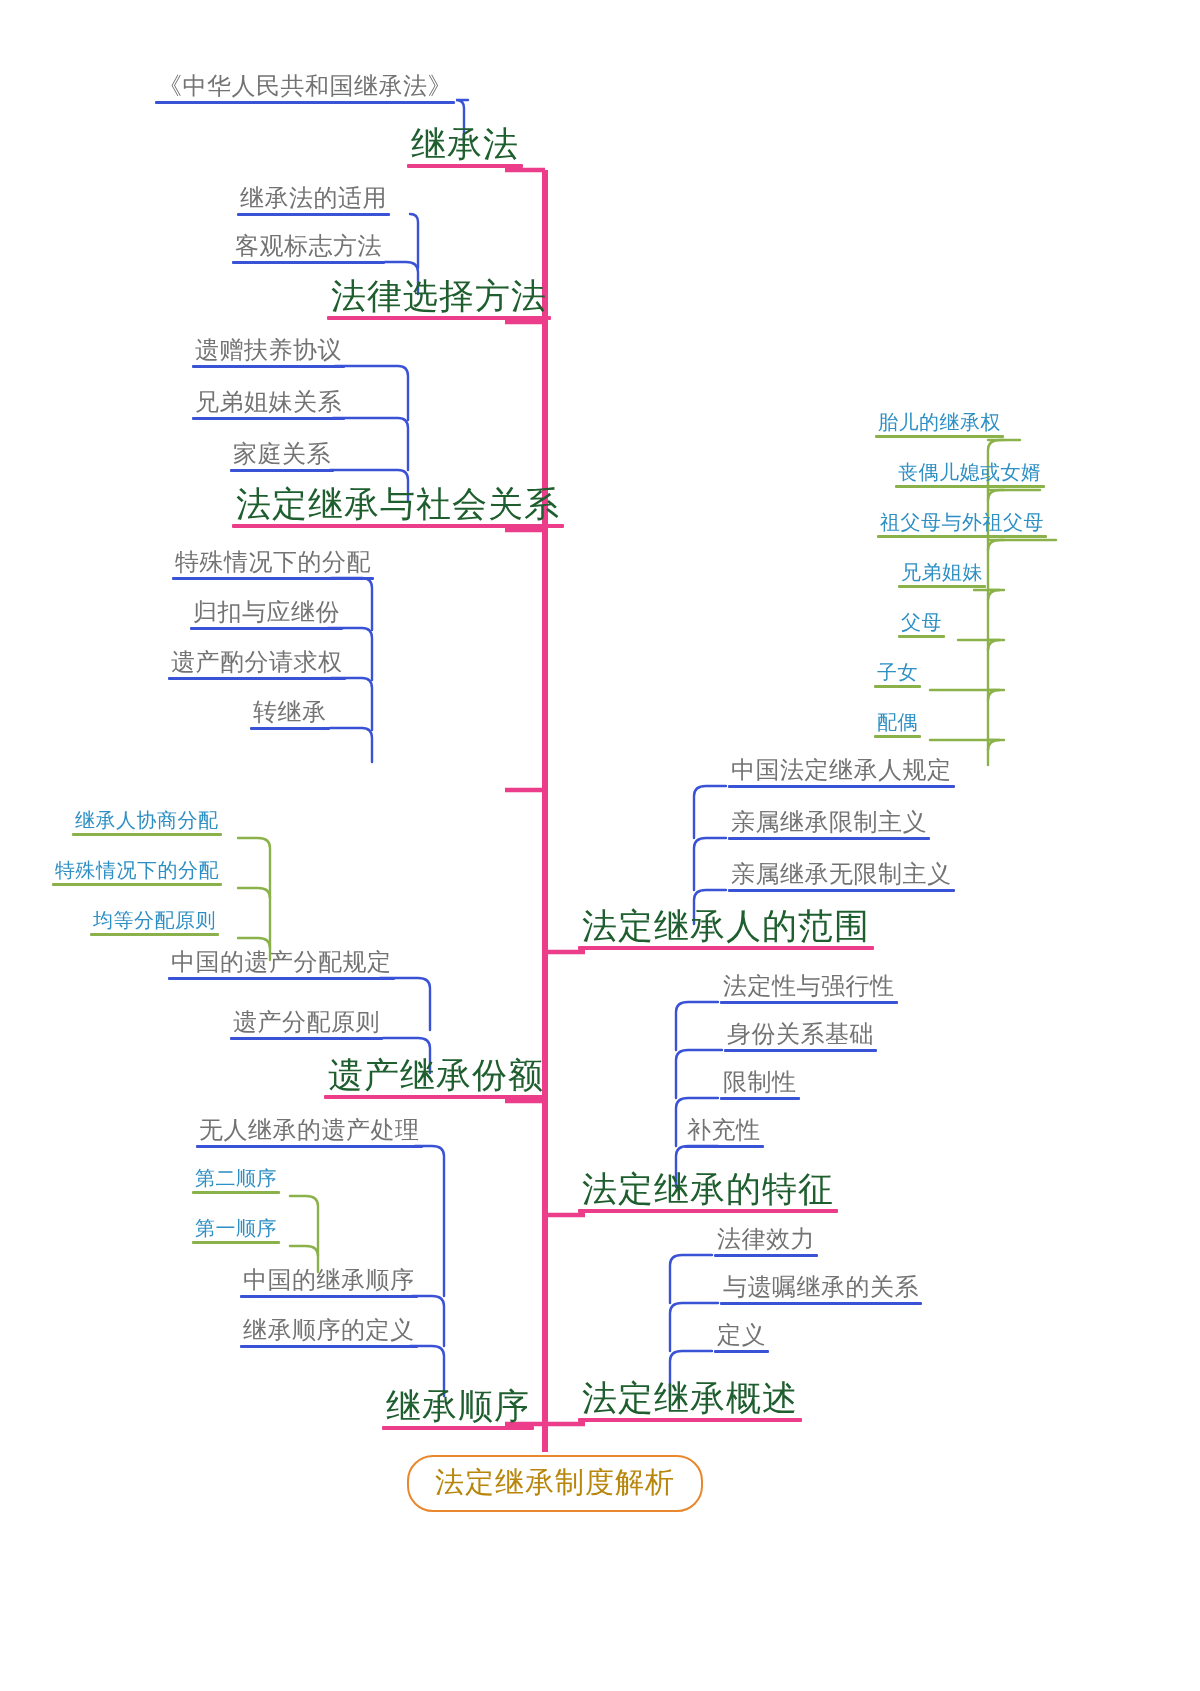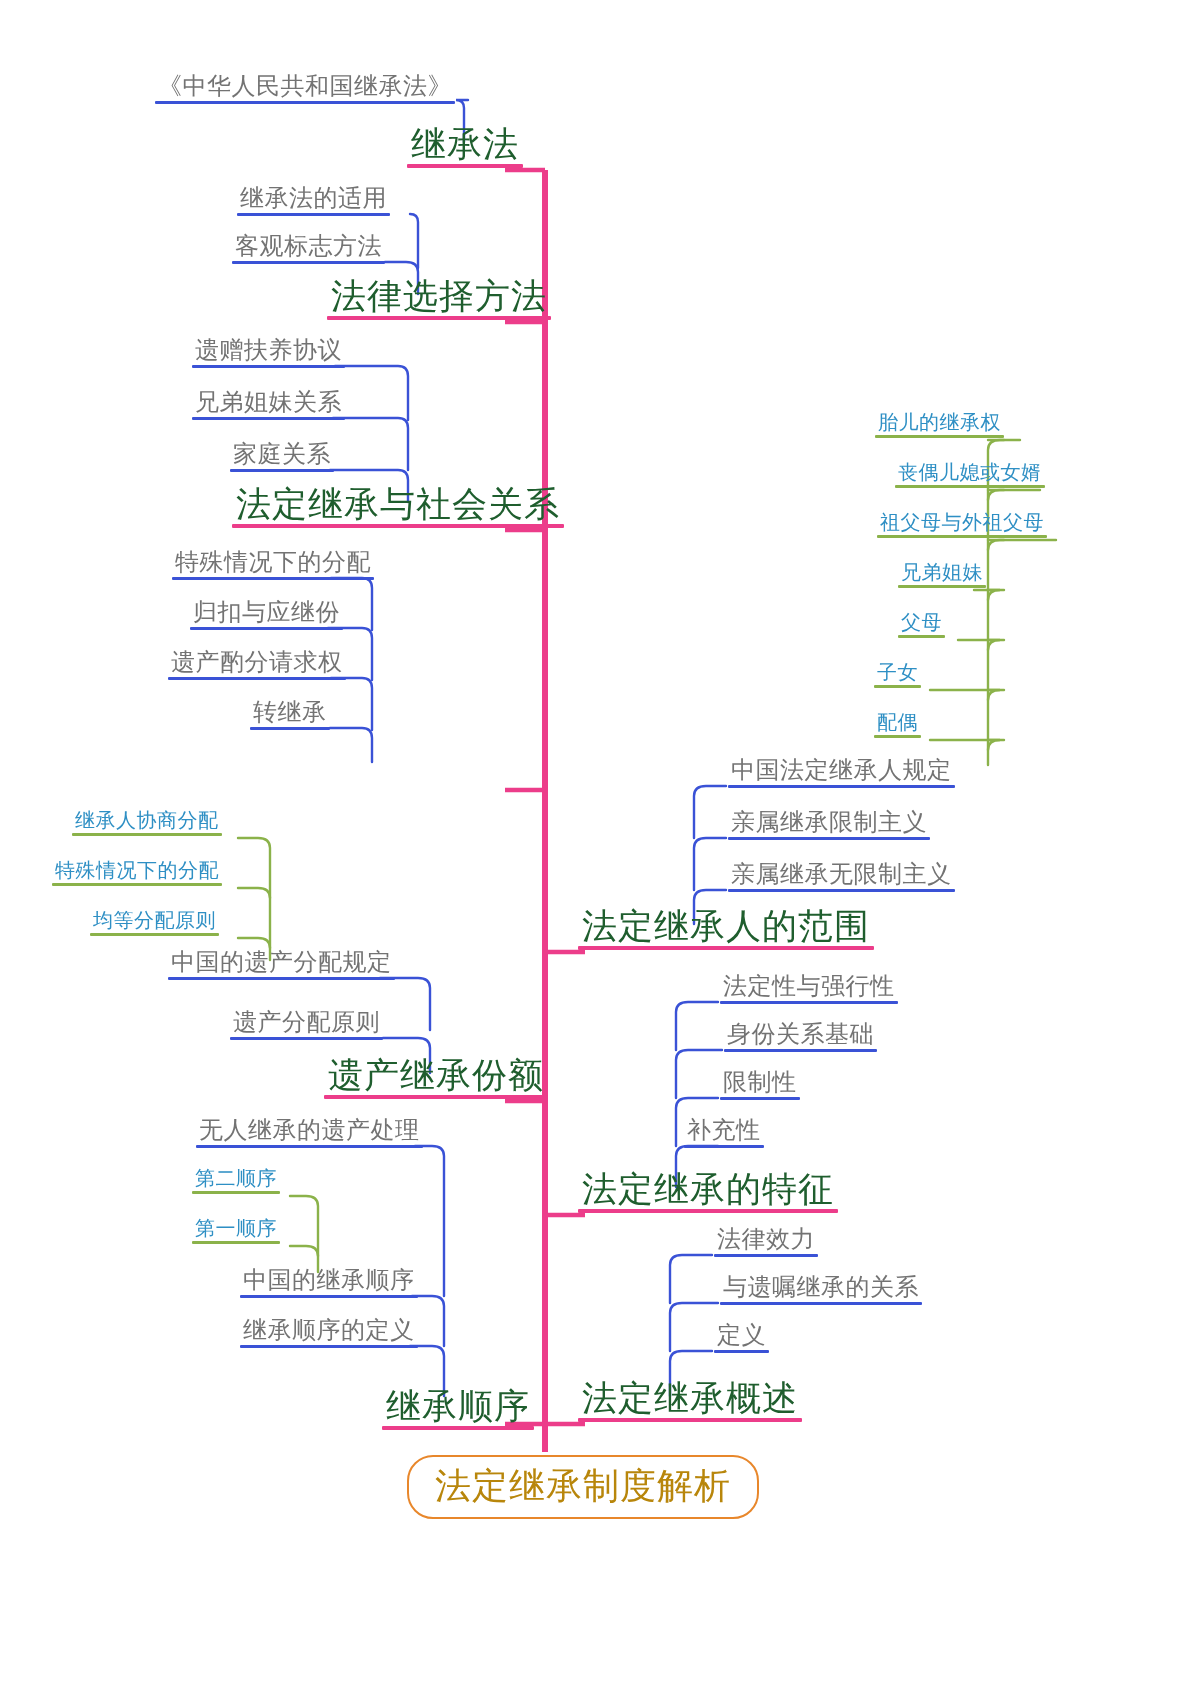--- a/index.html
+++ b/index.html
@@ -6,21 +6,21 @@
   body{width:1200px;height:1691px;font-family:"Liberation Sans","DejaVu Sans",sans-serif;}
   #map{position:relative;width:1200px;height:1691px;overflow:hidden;background:#fff;}
   svg.links{position:absolute;left:0;top:0;width:1200px;height:1691px;pointer-events:none;}
 
   .node{position:absolute;white-space:nowrap;}
   .node .lbl{display:block;line-height:1.0;}
 
   
   .root{border:2.5px solid #E8872B;border-radius:26px;background:#fff;
         padding:11px 26px 13px 26px;}
-  .root .lbl{font-size:36px;color:#B8860B;letter-spacing:1px;}
+  .root .lbl{font-size:29px;color:#B8860B;letter-spacing:1px;}
 
   
   .n1 .lbl{font-size:35px;color:#1F5E2E;letter-spacing:1px;padding:0 4px 3px 4px;}
   .n1 .ul{height:4px;background:#EC3D8A;border-radius:1px;}
 
   
   .n2 .lbl{font-size:24px;color:#737373;letter-spacing:.5px;padding:0 3px 3px 3px;}
   .n2 .ul{height:3px;background:#3A52D6;border-radius:1px;}
 
   

